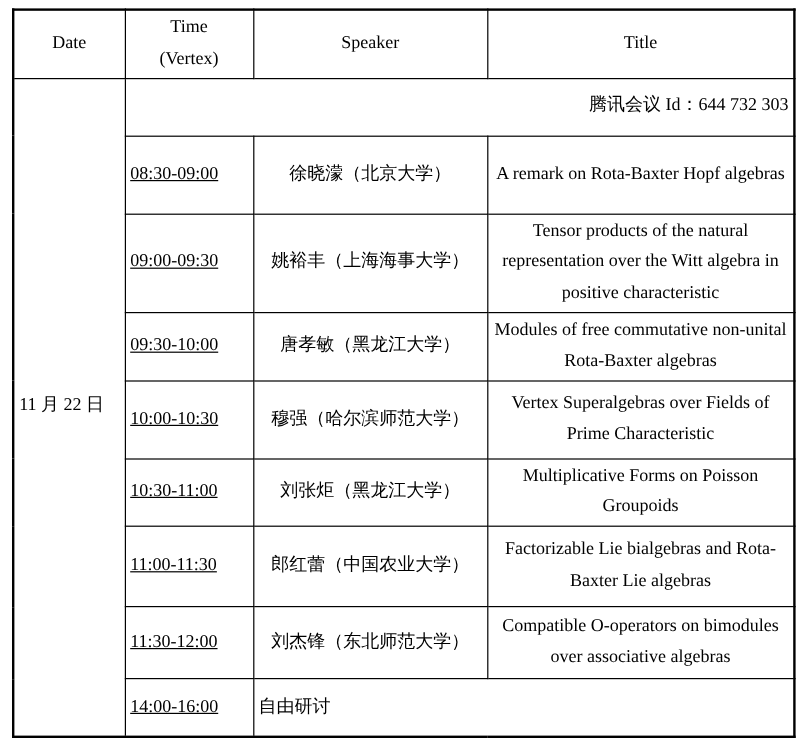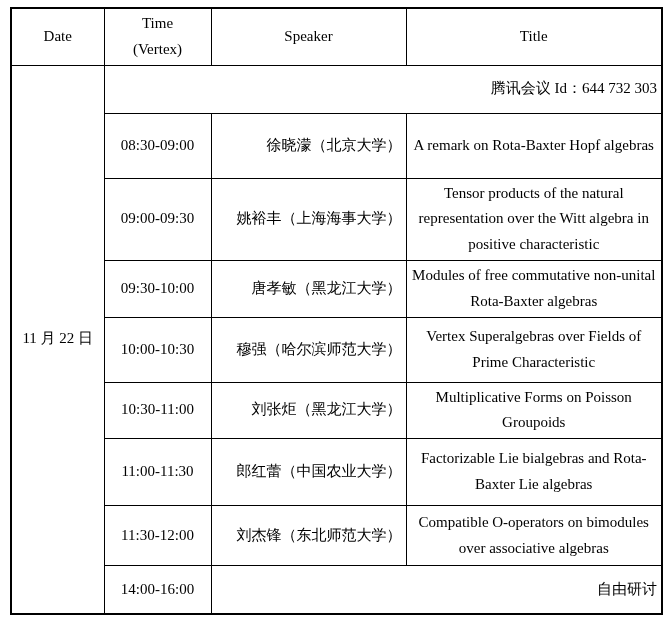--- a/index.html
+++ b/index.html
@@ -37,44 +37,43 @@
   col.c-time    { width: 107px; }
   col.c-speaker { width: 195px; }
   col.c-title   { width: 256px; }
   .header-cell { text-align: center; font-size: 15px; line-height: 1.5; }
   .banner-cell {
     text-align: right;
     font-weight: bold;
     font-size: 16px;
   }
   .date-cell {
-    text-align: center;
     font-size: 16px;
     white-space: nowrap;
     margin-left: 11px;
   }
   .time-cell {
-    text-align: center;
     font-size: 15.5px;
     white-space: nowrap;
+    text-decoration: underline;
   }
   .speaker-cell {
-    text-align: right;
+    text-align: center;
     font-size: 15px;
     white-space: nowrap;
   }
   .title-cell {
     text-align: center;
     padding-left: 8px;
     padding-right: 5px;
     font-size: 15px;
     line-height: 1.78;
   }
   .discussion-cell {
-    text-align: right;
+    text-align: left;
     font-size: 15.5px;
     margin-top: 30px;
   }
 </style>
 </head>
 <body>
 
 <div class="page">
   <table class="schedule">
     <colgroup>

